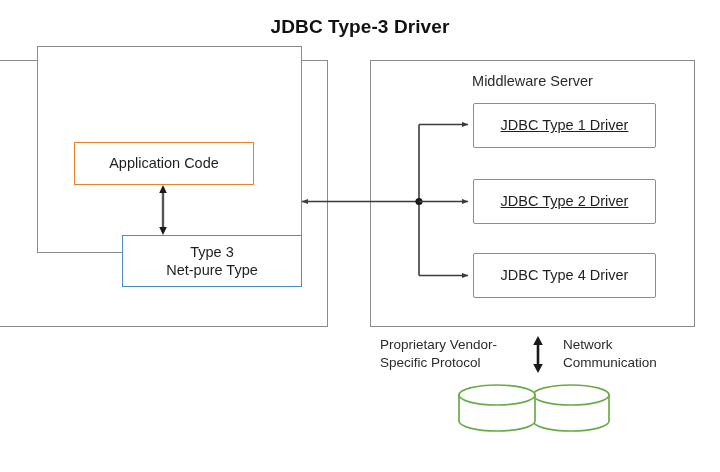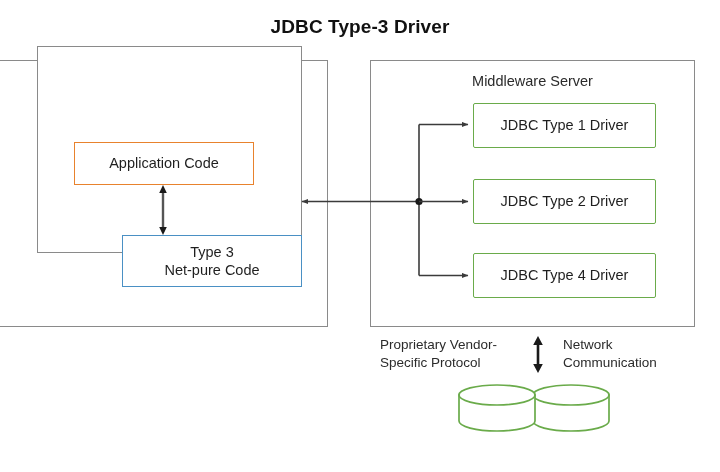--- a/index.html
+++ b/index.html
@@ -107,22 +107,22 @@
     border: 1.8px solid #4A90C4;
     margin-left: 48px;
   }
   .driver-box {
     left: 473px;
     width: 183px;
     height: 45px;
     border: 1.8px solid #6AAB4A;
     border-radius: 2px;
   }
-  #driver-box-0 { top: 100px; }
-  #driver-box-1 { top: 176px; }
+  #driver-box-0 { top: 100px; text-decoration: underline; }
+  #driver-box-1 { top: 176px; text-decoration: underline; }
   #driver-box-2 { top: 250px; text-align: center; }
 
   
   #connectors {
     position: absolute;
     left: 0; top: 0;
     width: 720px; height: 472px;
     pointer-events: none;
   }
 
@@ -170,21 +170,21 @@
 
   <div id="local-inner"></div>
 
   <div class="node-box" id="app-code-box">
     <span>Application Code</span>
   </div>
 
   <div class="node-box" id="type3-box">
     <span>
       <span>Type 3</span><br>
-      <span>Net-pure Code</span>
+      <span>Net-pure Type</span>
     </span>
   </div>
 
   <div class="panel-outer" id="middleware-panel">
     <div class="panel-title">Middleware Server</div>
   </div>
 
   <div class="node-box driver-box" id="driver-box-0">
     <span>JDBC Type 1 Driver</span>
   </div>

